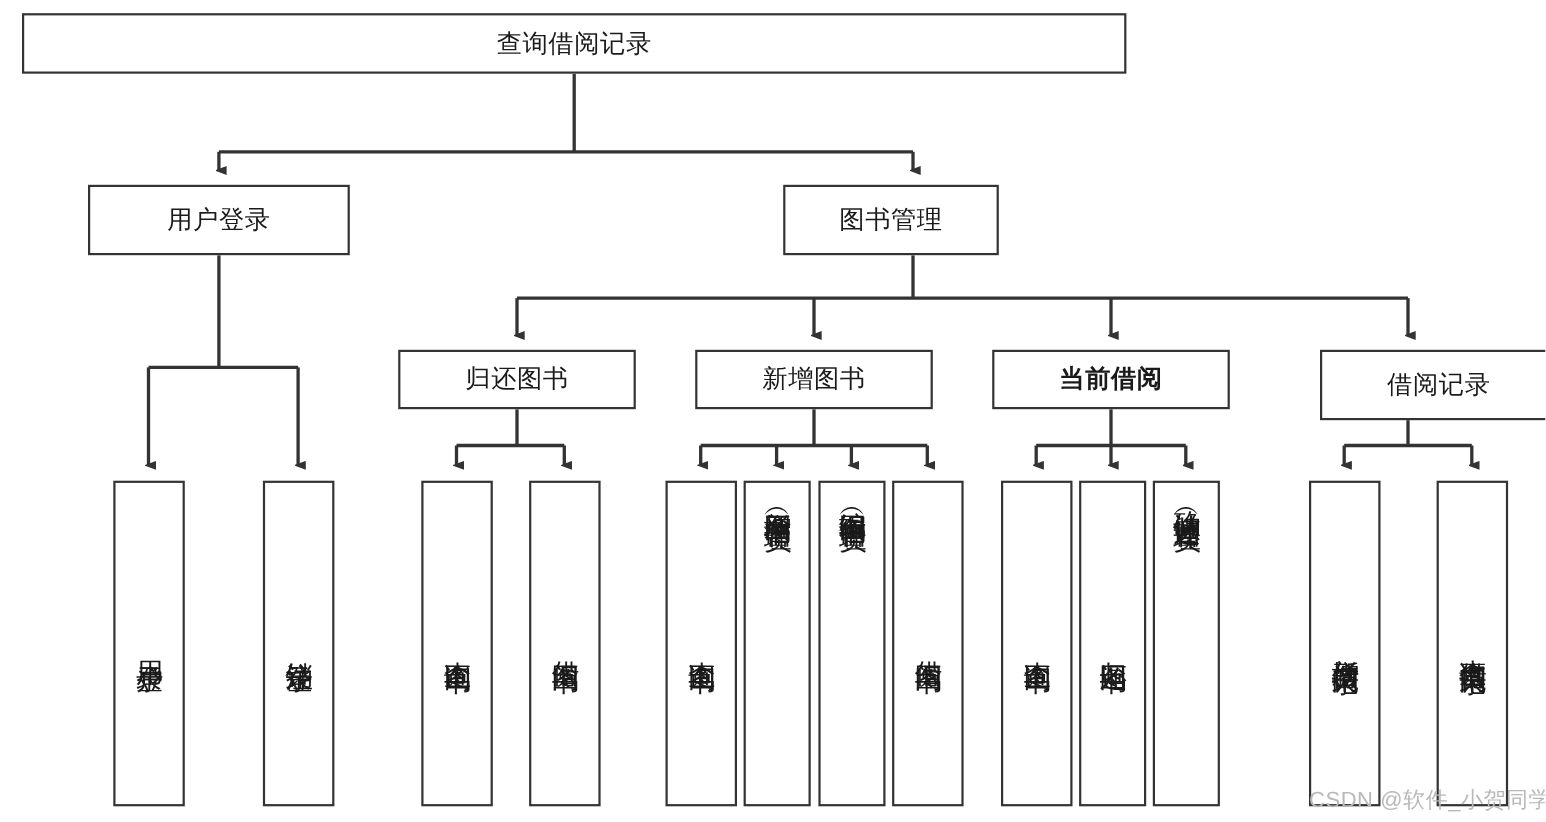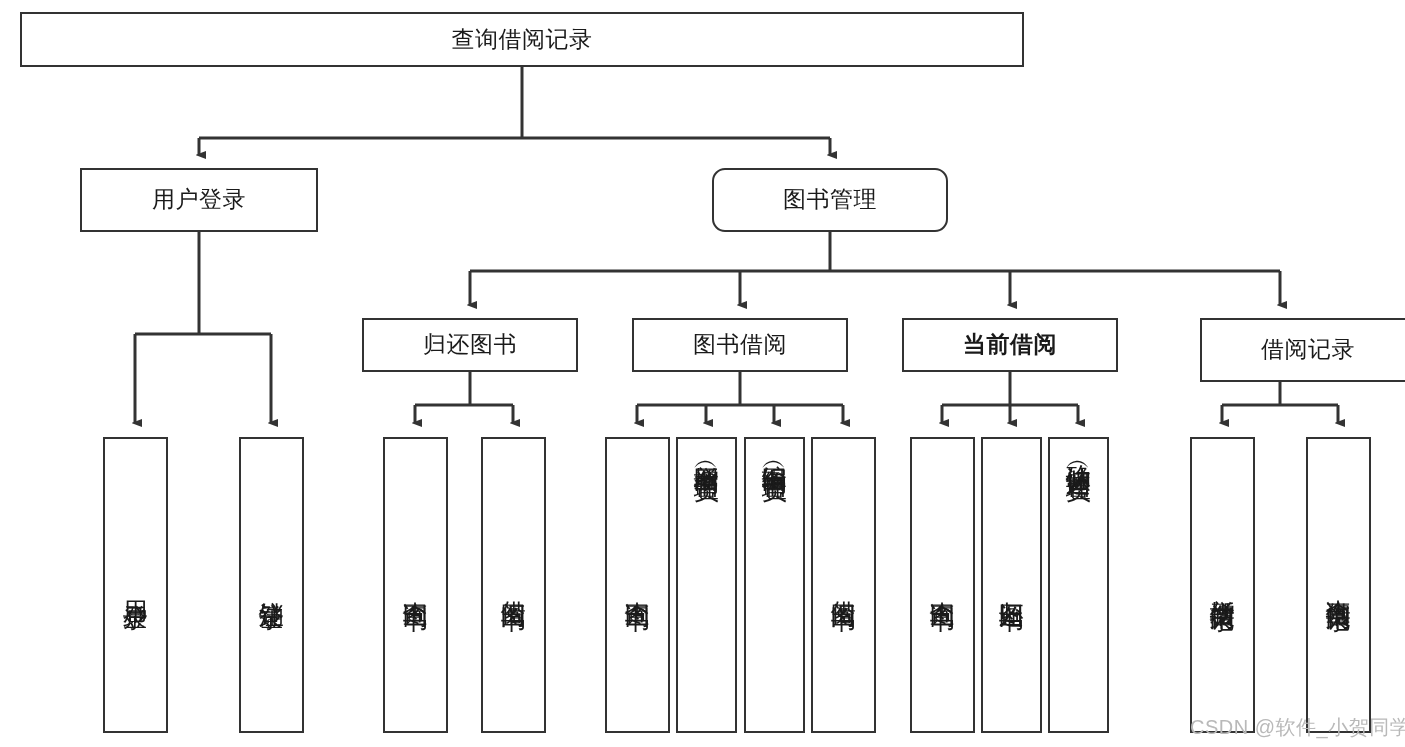--- a/index.html
+++ b/index.html
@@ -127,29 +127,29 @@
     </g>
   </svg>
 
   <div class="node h" style="left:20px; top:12px; width:1004px; height:55px;">
     <span class="label">查询借阅记录</span>
   </div>
 
   <div class="node h" style="left:80px; top:168px; width:238px; height:64px;">
     <span class="label">用户登录</span>
   </div>
-  <div class="node h" style="left:712px; top:168px; width:236px; height:64px;border-radius:13px;">
+  <div class="node h" style="left:712px; top:168px; width:196px; height:64px;">
     <span class="label">图书管理</span>
   </div>
 
   <div class="node h" style="left:362px; top:318px; width:216px; height:54px;">
     <span class="label">归还图书</span>
   </div>
   <div class="node h" style="left:632px; top:318px; width:216px; height:54px;">
-    <span class="label">图书借阅</span>
+    <span class="label">新增图书</span>
   </div>
   <div class="node h" style="left:902px; top:318px; width:216px; height:54px;font-weight:bold;">
     <span class="label">当前借阅</span>
   </div>
   <div class="node h" style="left:1200px; top:318px; width:216px; height:64px;">
     <span class="label">借阅记录</span>
   </div>
 
   <div class="node v" style="left:103px; top:437px; width:65px; height:296px;">
     <span class="label">用户登录</span>

